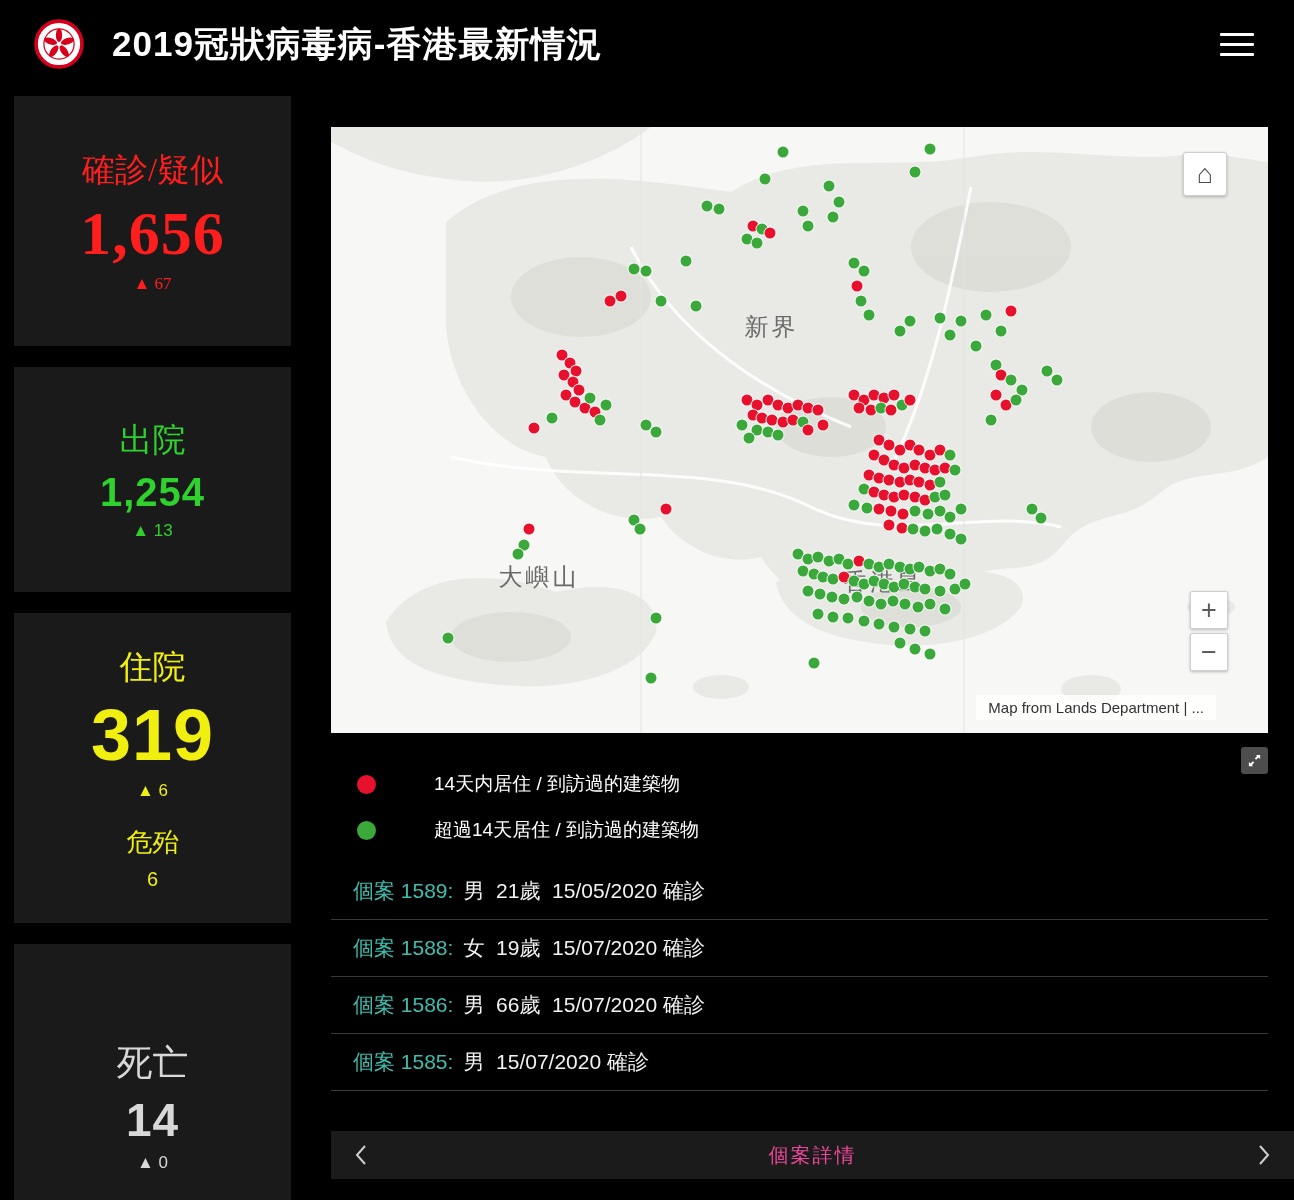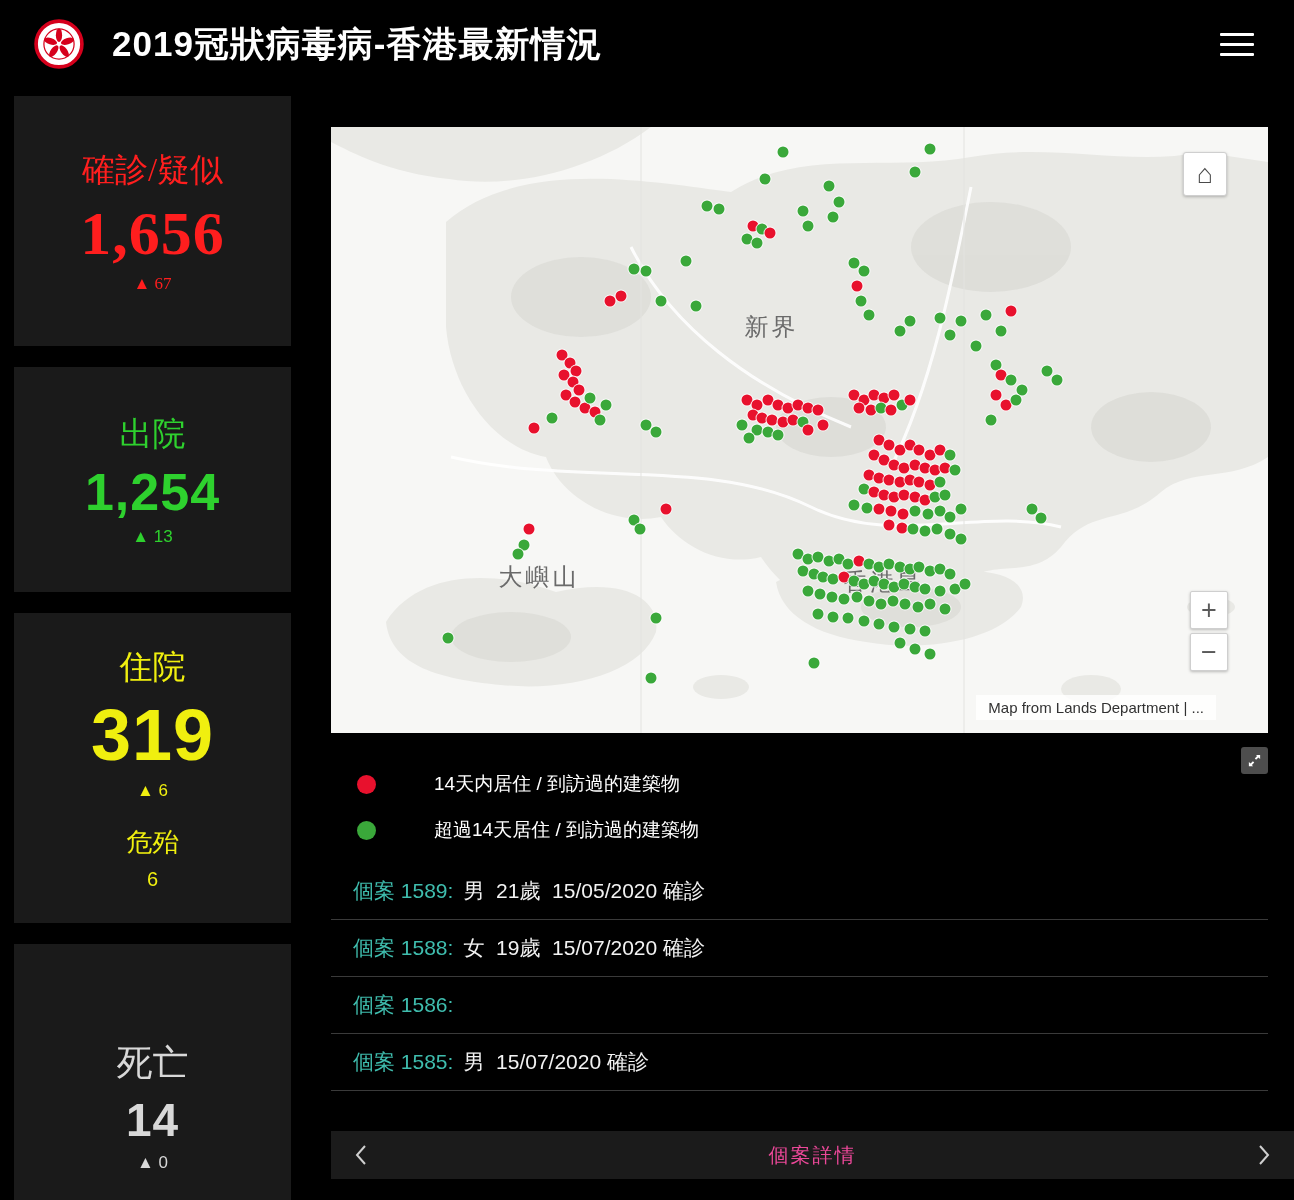--- a/index.html
+++ b/index.html
@@ -22,21 +22,21 @@
   .stat-card{background:#1a1a1a;display:flex;flex-direction:column;align-items:center;
     justify-content:center;text-align:center;}
   .stat-card:nth-child(1){height:250px;}
   .stat-card:nth-child(2){height:225px;}
   .stat-card:nth-child(3){height:310px;}
   .stat-card:nth-child(4){height:324px;}
   .stat-label{font-size:33px;}
   .c-gray .stat-label{font-size:36px;}
   .stat-value{font-weight:bold;line-height:1.05;margin-top:8px;letter-spacing:1px;}
   .c-red .stat-value{font-size:62px;}
-  .c-green .stat-value{font-size:52px;}
+  .c-green .stat-value{font-size:40px;}
   .c-yellow .stat-value{font-size:72px;}
   .c-gray .stat-value{font-size:46px;}
   .stat-delta{font-size:17px;margin-top:8px;}
   .stat-sub-label{font-size:26px;margin-top:24px;}
   .stat-sub-value{font-size:20px;margin-top:8px;}
 
   
   .main-map{position:absolute;left:331px;top:127px;width:937px;height:606px;
     background:#f6f6f4;overflow:hidden;}
   .map-bg{position:absolute;left:0;top:0;width:100%;height:100%;display:block;}
@@ -407,21 +407,21 @@
         <span class="legend-text">14天内居住 / 到訪過的建築物</span>
       </div>
       <div class="legend-row">
         <span class="legend-dot" style="background: rgb(58, 168, 58);"></span>
         <span class="legend-text">超過14天居住 / 到訪過的建築物</span>
       </div>
     </div>
   <div class="case-list" id="case-list">
       <div class="case-row"><span class="case-no">個案 1589:</span><span class="case-details">男  21歲  15/05/2020 確診</span></div>
       <div class="case-row"><span class="case-no">個案 1588:</span><span class="case-details">女  19歲  15/07/2020 確診</span></div>
-      <div class="case-row"><span class="case-no">個案 1586:</span></div>
+      <div class="case-row"><span class="case-no">個案 1586:</span><span class="case-details">男  66歲  15/07/2020 確診</span></div>
       <div class="case-row"><span class="case-no">個案 1585:</span><span class="case-details">男  15/07/2020 確診</span></div>
     </div>
 </section>
 
 <nav class="footer-bar">
   <button class="nav-btn nav-prev">
     <svg width="14" height="22" viewBox="0 0 14 22">
       <path d="M11 2 L3 11 L11 20" stroke="#cfcfcf" stroke-width="2" fill="none"></path>
     </svg>
   </button>

